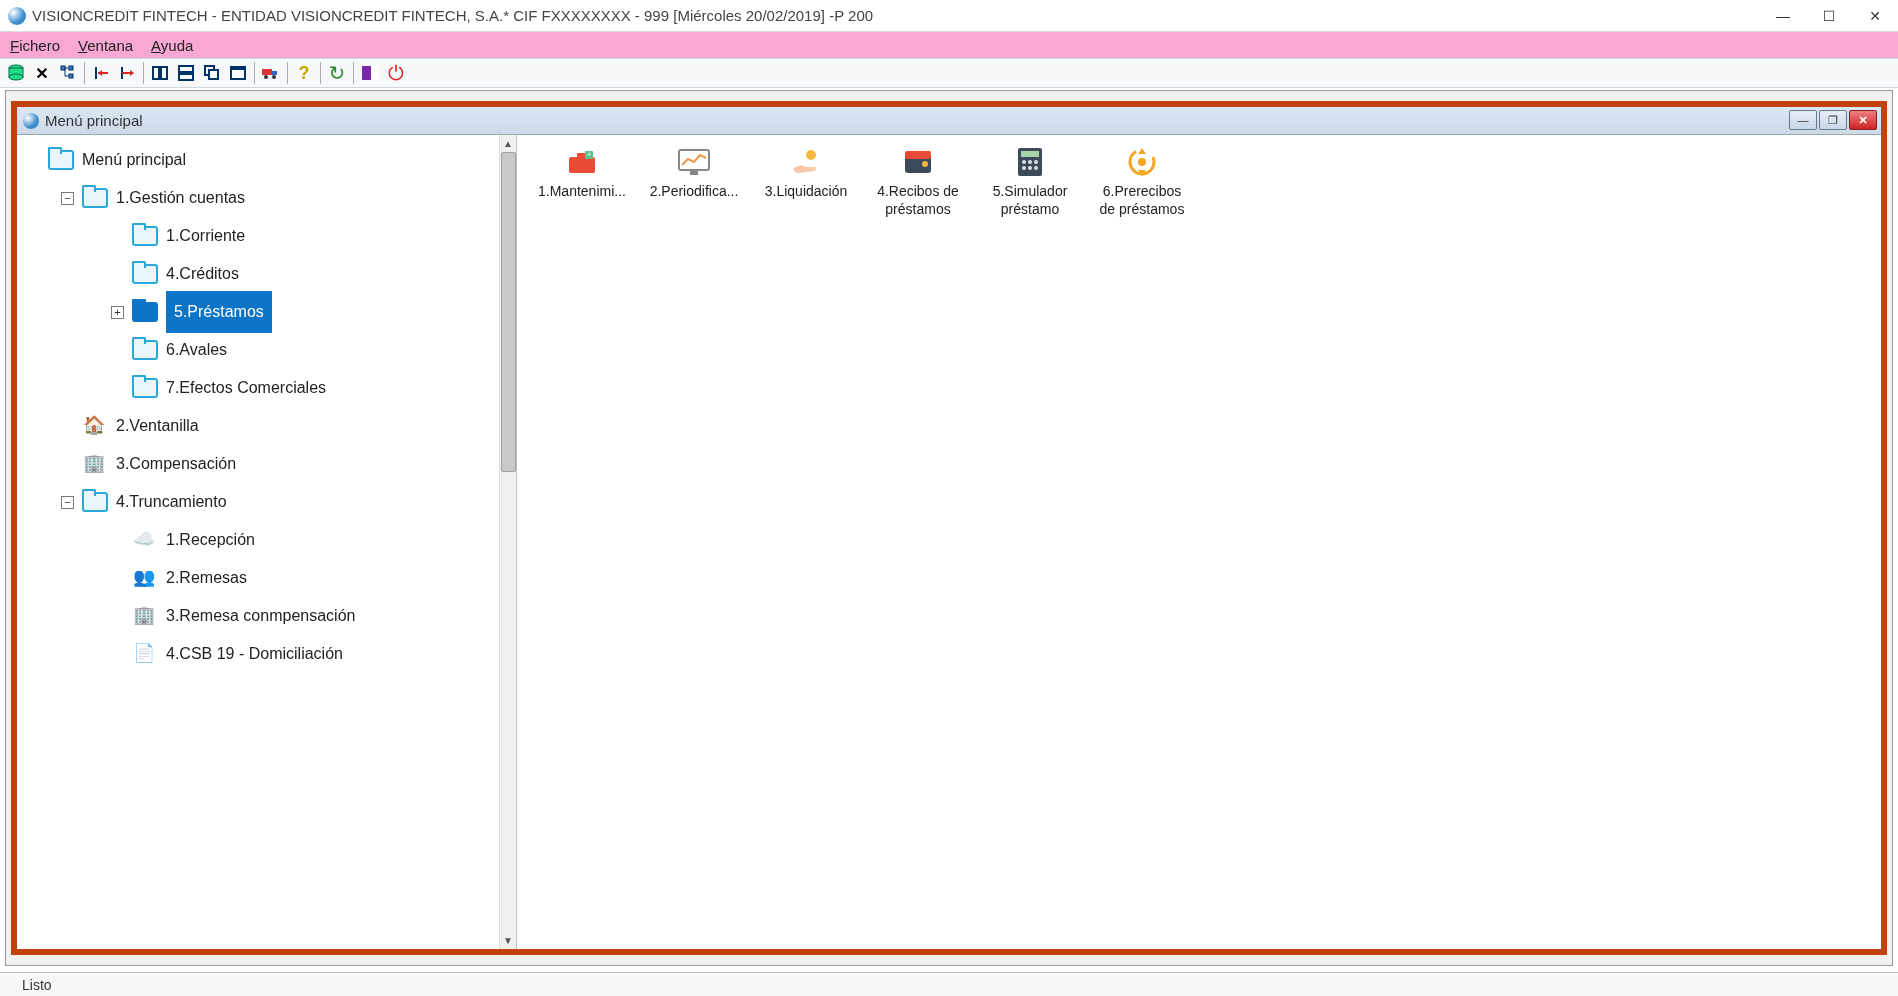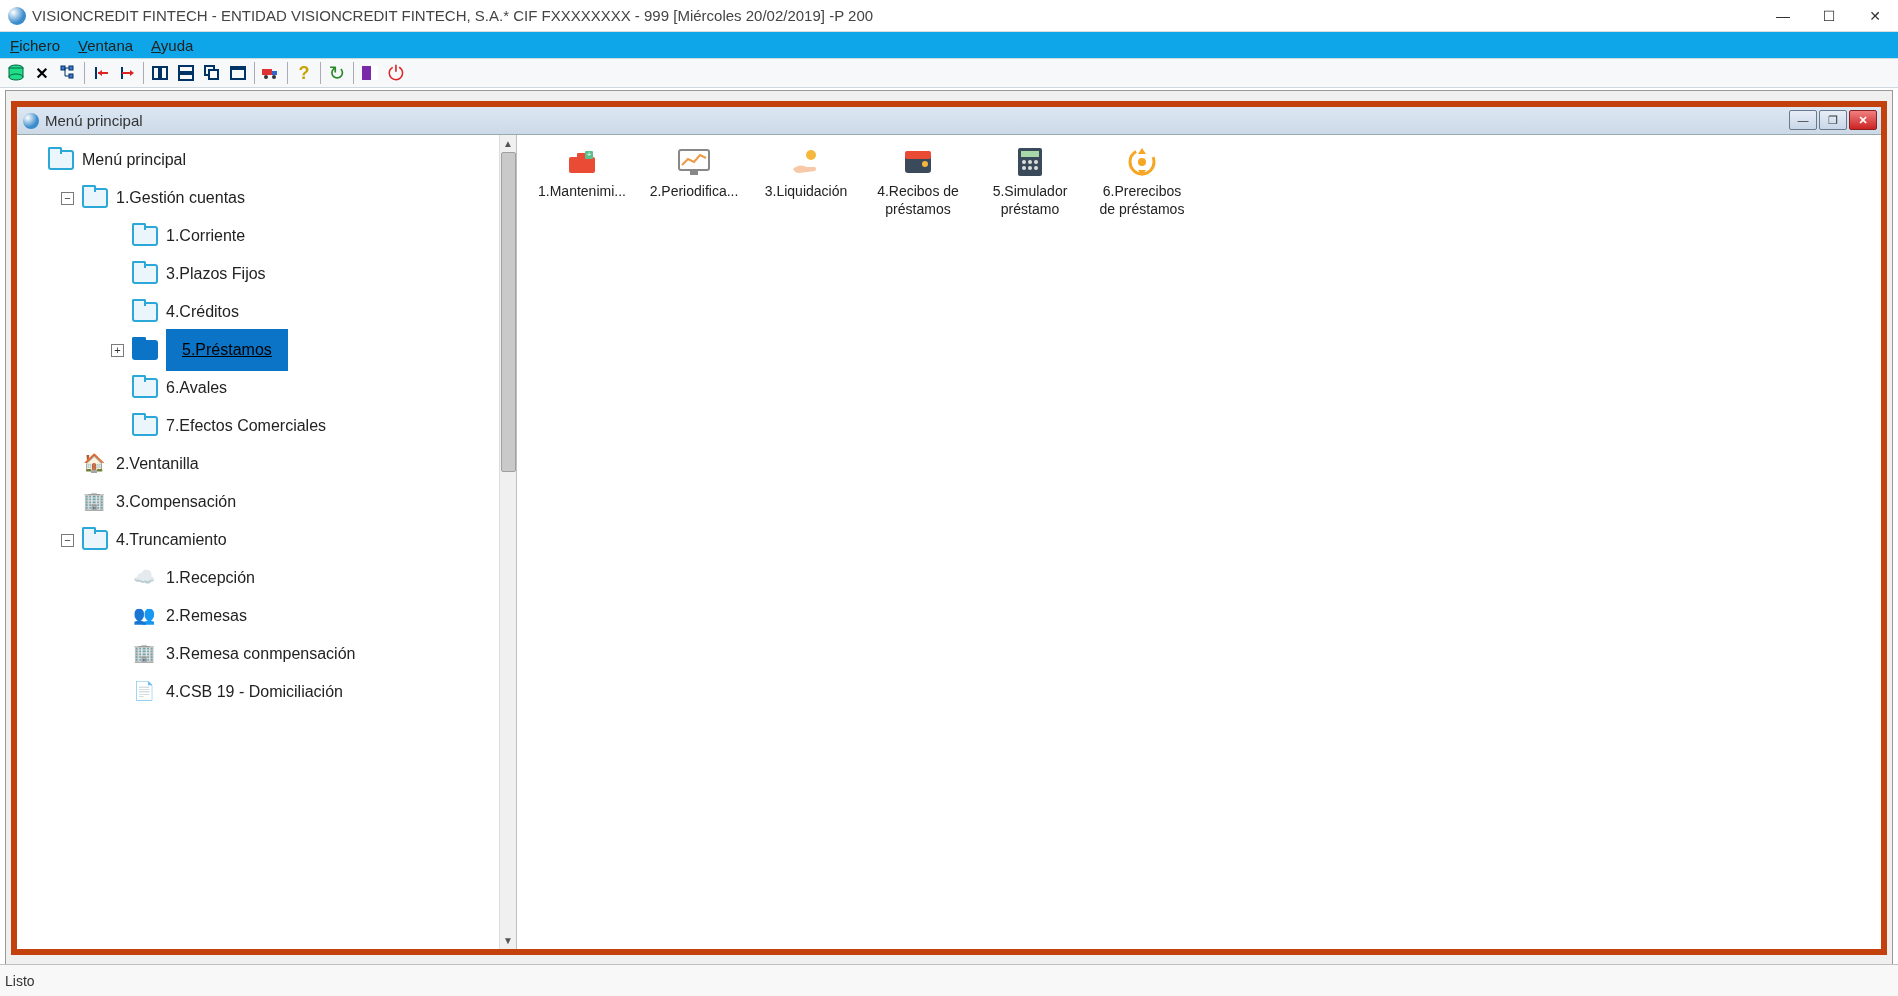--- a/index.html
+++ b/index.html
@@ -2,21 +2,21 @@
 <html><head>
 <meta charset="utf-8">
 <style>
   * { box-sizing: border-box; margin: 0; padding: 0; font-family: "Segoe UI", Tahoma, sans-serif; }
   body { background: #fff; width: 1898px; height: 996px; overflow: hidden; font-size: 13px; color: #000; }
   .titlebar { height: 32px; display: flex; align-items: center; padding-left: 8px; background: #fff; border-bottom: 1px solid #ddd; position: relative; }
   .titlebar .app-icon { width: 18px; height: 18px; border-radius: 50%; background: radial-gradient(circle at 30% 30%, #fff, #3b8ccc 60%); display:inline-block; margin-right:6px;}
   .titlebar .title { font-size: 15px; color: #444; }
   .titlebar .win-controls { position: absolute; right: 0; top: 0; height: 32px; display:flex; }
   .titlebar .win-controls div { width: 46px; height: 32px; display:flex; align-items:center; justify-content:center; font-size:14px; color:#333; }
-  .menubar { height: 26px; display:flex; align-items:center; padding-left:10px; gap:18px; background:#0ea5e9; }
+  .menubar { height: 26px; display:flex; align-items:center; padding-left:10px; gap:18px; background:#f9a8d4; }
   .menubar span { font-size:15px; color:#222; cursor:default; }
   .menubar span u { text-decoration: underline; }
   .toolbar { height: 30px; background:#f6f8fa; border-top:1px solid #d0d8e0; border-bottom:1px solid #d0d8e0; display:flex; align-items:center; padding:0 4px; gap:2px; }
   .tbbtn { width: 24px; height: 24px; display:flex; align-items:center; justify-content:center; border:1px solid transparent; cursor:pointer; font-size:16px;}
   .tbsep { width:1px; height:22px; background:#aab; margin:0 2px; }
   .main-area { position:absolute; top:90px; left:5px; right:5px; bottom:30px; background:#f0f0f0; border:1px solid #999; }
   .subwin { position:absolute; top:10px; left:5px; right:5px; bottom:10px; border:6px solid #c2410c; background:#fff; box-shadow: none; }
   .subwin-title { height:28px; background:linear-gradient(to bottom,#dbe7f3,#cdd9e7); display:flex; align-items:center; padding-left:6px; font-size:15px; color:#333; position:relative; border-bottom:1px solid #9aa;}
   .subwin-title .app-icon-sm { width:16px; height:16px; border-radius:50%; background: radial-gradient(circle at 30% 30%, #fff, #3b8ccc 60%); margin-right:6px;}
   .subwin-controls { position:absolute; right:4px; top:3px; display:flex; gap:2px;}
@@ -32,26 +32,26 @@
   .tree .indent0 { padding-left: 6px; }
   .tree .indent1 { padding-left: 40px; }
   .tree .indent2 { padding-left: 90px; }
   .tree .expander { width:13px; height:13px; border:1px solid #7a7a7a; display:inline-flex; align-items:center; justify-content:center; font-size:11px; line-height:1; margin-right:8px; background:#fff; color:#333;}
   .tree .noexp { width:13px; display:inline-block; margin-right:8px; }
   .tree .folder { width:26px; height:20px; display:inline-block; margin-right:8px; background:#eaf6fc; border:2px solid #2ca8d8; border-radius:3px; position:relative;}
   .tree .folder::before{content:""; position:absolute; top:-5px; left:-2px; width:10px; height:5px; background:#eaf6fc; border:2px solid #2ca8d8; border-bottom:none; border-radius:2px 2px 0 0;}
   .tree .folder.sel { background:#0b74c6; border-color:#0b74c6; }
   .tree .folder.sel::before{ background:#0b74c6; border-color:#0b74c6; }
   .tree .ic { width:26px; height:22px; display:inline-flex; align-items:center; justify-content:center; margin-right:8px; font-size:18px;}
-  .tree .label.selected { background:#0b74c6; color:#000000; padding:2px 16px;text-decoration:underline; }
+  .tree .label.selected { background:#0b74c6; color:#ffffff; padding:2px 8px; }
   .content-pane { flex:1; padding:10px 14px; display:flex; flex-wrap:wrap; align-content:flex-start; gap:10px;}
   .item { width:102px; text-align:center; cursor:pointer; }
   .item .ibox { width:40px; height:34px; margin:0 auto 4px; display:flex; align-items:center; justify-content:center; font-size:26px;}
   .item .cap { font-size:14px; color:#222; line-height:1.25; word-wrap:break-word; padding:0 2px;}
-  .statusbar { position:absolute; left:0; right:0; bottom:0; height:32px; border-top:1px solid #c0c0c0; display:flex; align-items:center; padding-left:5px; font-size:14px; background:#f8f8f8; color:#333;}
+  .statusbar { position:absolute; left:0; right:0; bottom:0; height:24px; border-top:1px solid #c0c0c0; display:flex; align-items:center; padding-left:22px; font-size:14px; background:#f8f8f8; color:#333;}
 </style>
 </head>
 <body>
 
 <div class="titlebar">
   <span class="app-icon"></span>
   <span class="title">VISIONCREDIT FINTECH - ENTIDAD VISIONCREDIT FINTECH, S.A.* CIF FXXXXXXXX - 999 [Miércoles 20/02/2019] -P 200</span>
   <div class="win-controls">
     <div>—</div>
     <div>☐</div>
@@ -173,25 +173,20 @@
             <span class="label">1.Gestión cuentas</span>
           </div>
           <div class="row indent2">
             <span class="noexp"></span>
               <span class="folder"></span>
             <span class="label">1.Corriente</span>
           </div>
           <div class="row indent2">
             <span class="noexp"></span>
               <span class="folder"></span>
-            <span class="label">3.Plazos Fijos</span>
-          </div>
-          <div class="row indent2">
-            <span class="noexp"></span>
-              <span class="folder"></span>
             <span class="label">4.Créditos</span>
           </div>
           <div class="row indent2">
             <span class="expander">+</span>
               <span class="folder sel"></span>
             <span class="label selected">5.Préstamos</span>
           </div>
           <div class="row indent2">
             <span class="noexp"></span>
               <span class="folder"></span>

